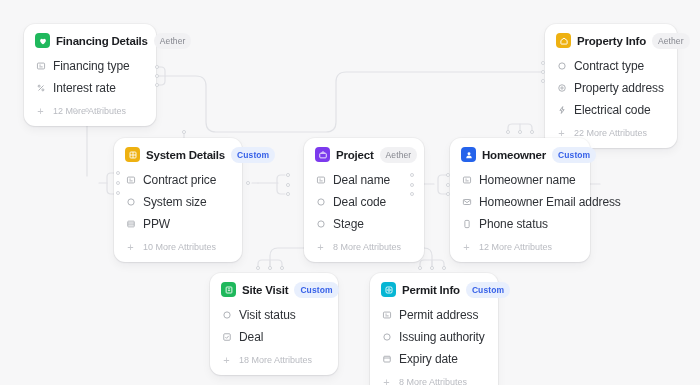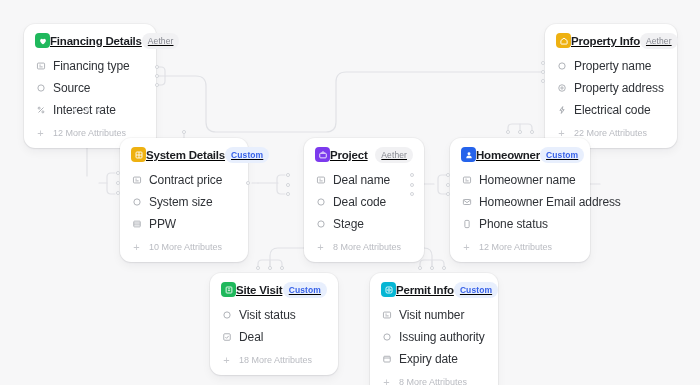--- a/index.html
+++ b/index.html
@@ -31,22 +31,22 @@
     border-radius: 11px;
     box-shadow: 0 1px 2px rgba(16,24,40,.06),
                 0 4px 10px rgba(16,24,40,.05),
                 0 0 0 1px rgba(16,24,40,.035);
     padding: 9px 11px 8px 11px;
     z-index: 3;
   }
   .node-head {
     display: flex;
     align-items: center;
+    gap: 6px;
     margin-bottom: 9px;
-    text-decoration: underline;
   }
   .node-icon {
     width: 15px; height: 15px;
     border-radius: 4px;
     flex: 0 0 15px;
     display: flex;
     align-items: center;
     justify-content: center;
     color: #fff;
   }
@@ -192,28 +192,20 @@
           <svg width="10" height="10" viewBox="0 0 16 16" fill="none" stroke="currentColor" stroke-width="1.3">
             <rect x="2.3" y="3.3" width="11.4" height="9.4" rx="1.6"></rect>
             <path d="M5.4 6.6h2.2M5.4 9.4h5.2"></path>
           </svg>
         </span>
       <span class="attr-label">Financing type</span>
     </div>
     <div class="attr">
       <span class="attr-icon">
           <svg width="10" height="10" viewBox="0 0 16 16" fill="none" stroke="currentColor" stroke-width="1.3">
-            <circle cx="8" cy="8" r="5"></circle>
-          </svg>
-        </span>
-      <span class="attr-label">Source</span>
-    </div>
-    <div class="attr">
-      <span class="attr-icon">
-          <svg width="10" height="10" viewBox="0 0 16 16" fill="none" stroke="currentColor" stroke-width="1.3">
             <path d="M4 12L12 4"></path>
             <circle cx="5" cy="5" r="1.6"></circle>
             <circle cx="11" cy="11" r="1.6"></circle>
           </svg>
         </span>
       <span class="attr-label">Interest rate</span>
     </div>
     <div class="more">
       <span class="more-plus">+</span>
       <span class="more-label">12 More Attributes</span>
@@ -229,21 +221,21 @@
       </span>
       <span class="node-title">Property Info</span>
       <span class="badge aether">Aether</span>
     </div>
     <div class="attr">
       <span class="attr-icon">
           <svg width="10" height="10" viewBox="0 0 16 16" fill="none" stroke="currentColor" stroke-width="1.3">
             <circle cx="8" cy="8" r="5"></circle>
           </svg>
         </span>
-      <span class="attr-label">Property name</span>
+      <span class="attr-label">Contract type</span>
     </div>
     <div class="attr">
       <span class="attr-icon">
           <svg width="10" height="10" viewBox="0 0 16 16" fill="none" stroke="currentColor" stroke-width="1.3">
             <circle cx="8" cy="8" r="5.2"></circle>
             <circle cx="8" cy="8" r="1.8"></circle>
           </svg>
         </span>
       <span class="attr-label">Property address</span>
     </div>
@@ -254,21 +246,21 @@
           </svg>
         </span>
       <span class="attr-label">Electrical code</span>
     </div>
     <div class="more">
       <span class="more-plus">+</span>
       <span class="more-label">22 More Attributes</span>
     </div>
   </div>
 
-  <div class="node" style="left:120px; top:138px; width:128px;">
+  <div class="node" style="left:114px; top:138px; width:128px;">
     <div class="node-head">
       <span class="node-icon" style="background:#eeb111;">
         <svg width="10" height="10" viewBox="0 0 16 16" fill="none" stroke="#fff" stroke-width="1.4">
             <rect x="3.2" y="3.2" width="9.6" height="9.6" rx="1.4"></rect>
             <path d="M3.2 8h9.6M8 3.2v9.6"></path>
           </svg>
       </span>
       <span class="node-title">System Details</span>
       <span class="badge custom">Custom</span>
     </div>
@@ -434,21 +426,21 @@
       <span class="node-title">Permit Info</span>
       <span class="badge custom">Custom</span>
     </div>
     <div class="attr">
       <span class="attr-icon">
           <svg width="10" height="10" viewBox="0 0 16 16" fill="none" stroke="currentColor" stroke-width="1.3">
             <rect x="2.3" y="3.3" width="11.4" height="9.4" rx="1.6"></rect>
             <path d="M5.4 6.6h2.2M5.4 9.4h5.2"></path>
           </svg>
         </span>
-      <span class="attr-label">Visit number</span>
+      <span class="attr-label">Permit address</span>
     </div>
     <div class="attr">
       <span class="attr-icon">
           <svg width="10" height="10" viewBox="0 0 16 16" fill="none" stroke="currentColor" stroke-width="1.3">
             <circle cx="8" cy="8" r="5"></circle>
           </svg>
         </span>
       <span class="attr-label">Issuing authority</span>
     </div>
     <div class="attr">

